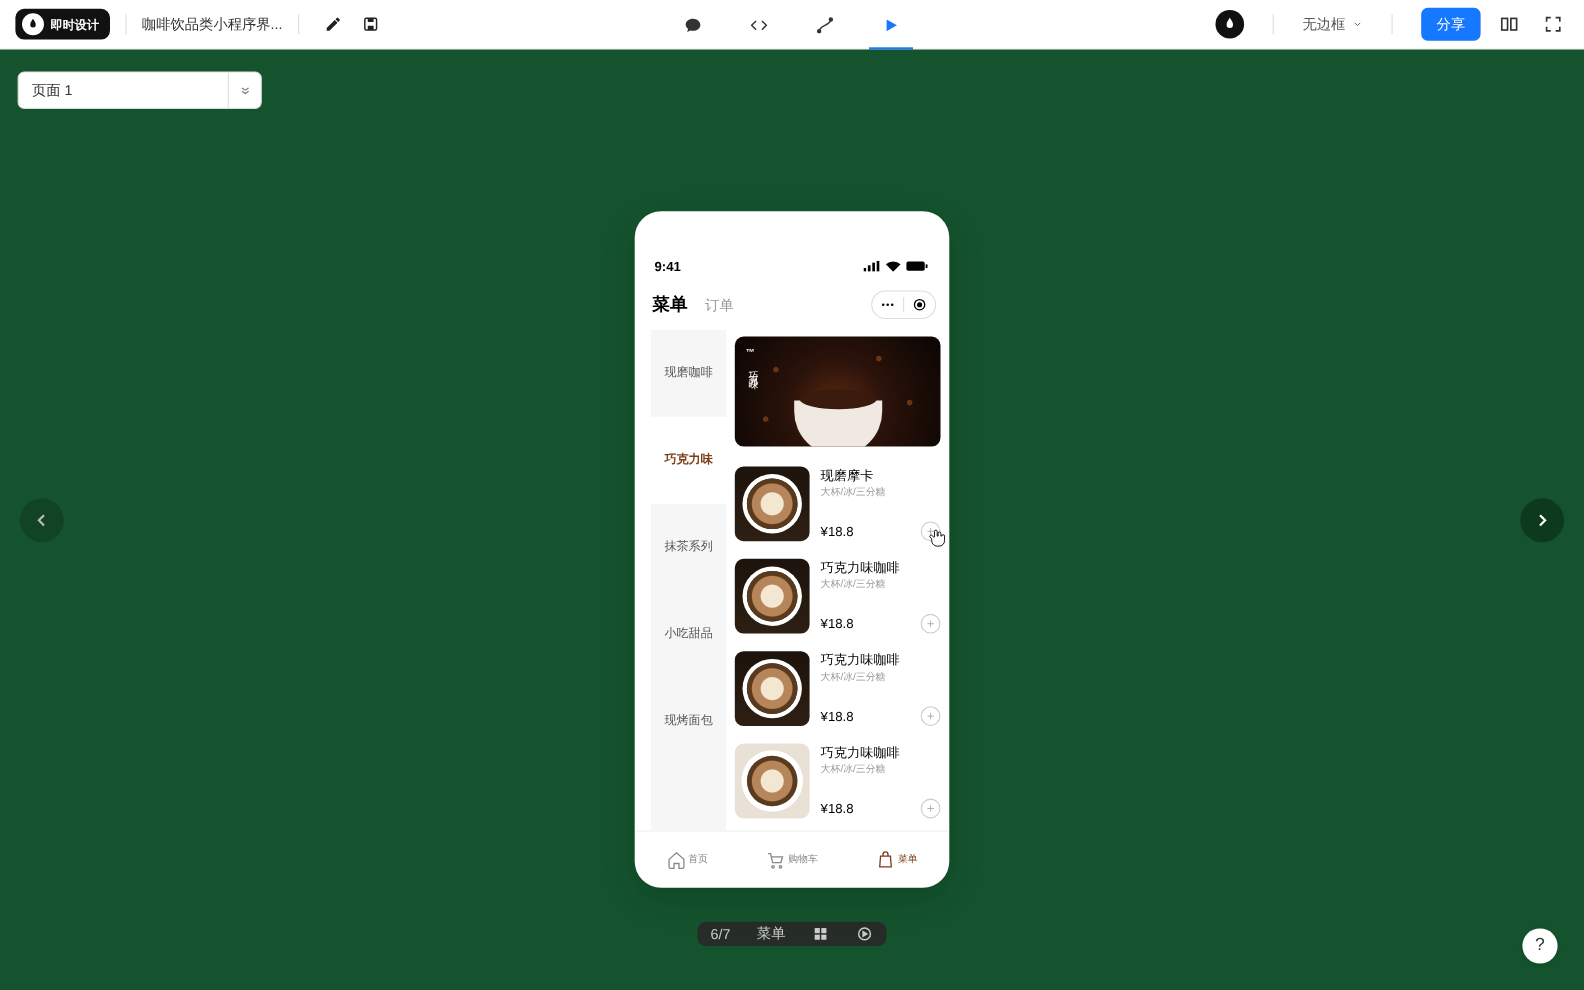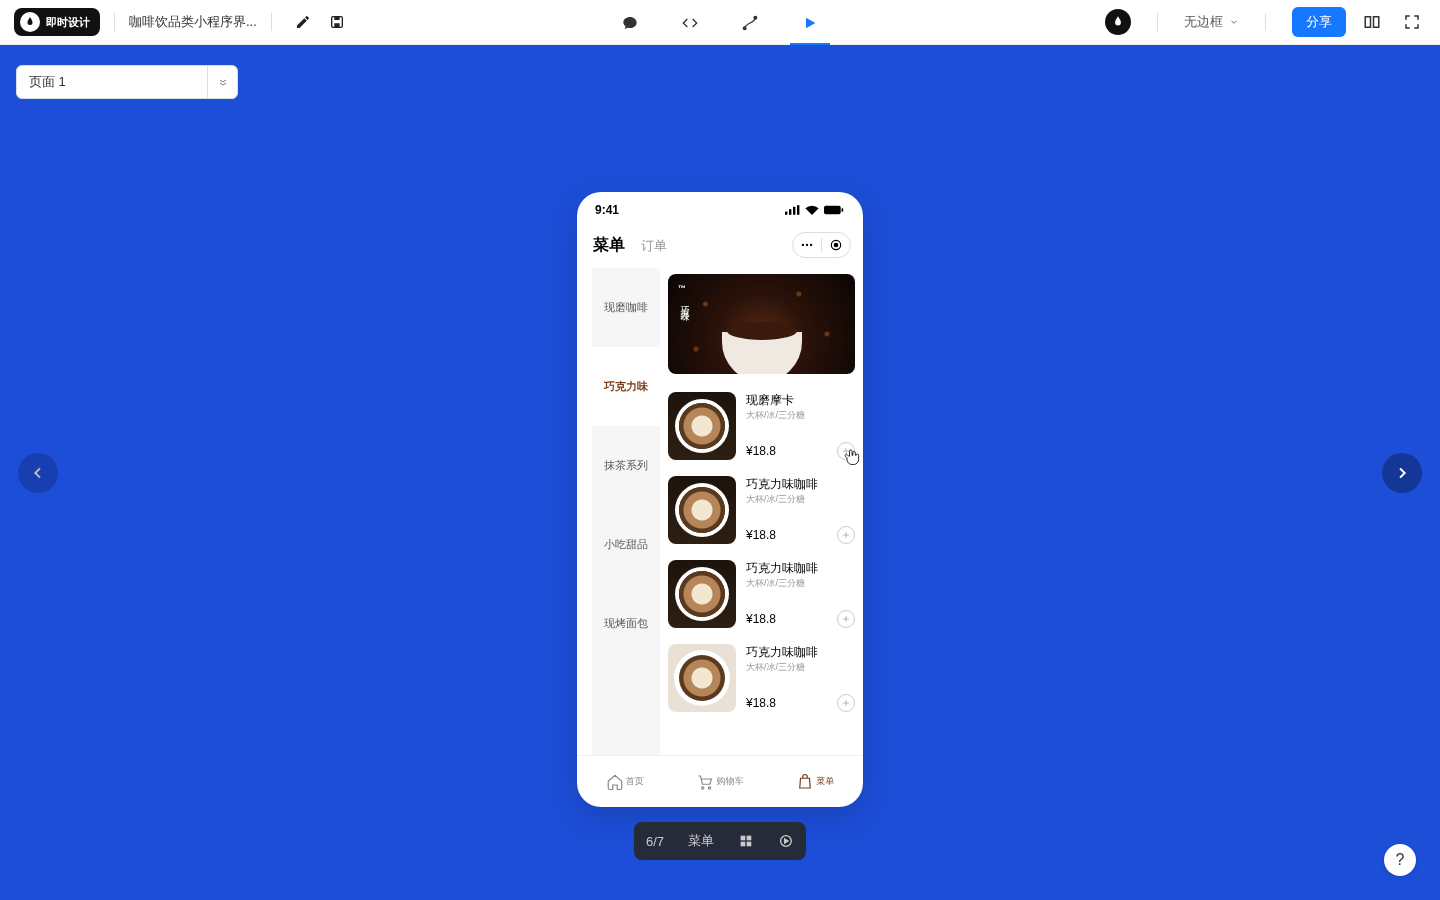--- a/index.html
+++ b/index.html
@@ -19,39 +19,39 @@
   .center-icon.active { color: #1677ff; }
   .center-icon.active::after { content: ""; position: absolute; bottom: 0; left: 0; right: 0; height: 2px; background: #1677ff; }
   .center-icon svg { width: 16px; height: 16px; }
   .top-right { margin-left: auto; display: flex; align-items: center; gap: 12px; }
   .round-icon { width: 26px; height: 26px; border-radius: 50%; background: #111; color: #fff; display: flex; align-items: center; justify-content: center; }
   .frame-select { display: flex; align-items: center; gap: 6px; color: #555; cursor: pointer; font-size: 13px; }
   .share-btn { background: #1677ff; color: #fff; border: none; border-radius: 6px; padding: 6px 14px; font-size: 13px; cursor: pointer; }
   .square-icon { width: 28px; height: 28px; display: flex; align-items: center; justify-content: center; cursor: pointer; }
 
   
-  .canvas { position: relative; width: 1440px; height: 855px; background: #1d4ed8; }
+  .canvas { position: relative; width: 1440px; height: 855px; background: #14532d; }
   .page-selector { position: absolute; top: 20px; left: 16px; background: #fff; border: 1px solid #ddd; border-radius: 6px; display: flex; align-items: center; height: 34px; width: 222px; font-size: 13px; color: #333; padding-left: 12px; }
   .page-selector .chev { margin-left: auto; border-left: 1px solid #ddd; width: 30px; height: 100%; display: flex; align-items: center; justify-content: center; color: #777; }
   .nav-arrow { position: absolute; top: 50%; transform: translateY(-50%); width: 40px; height: 40px; border-radius: 50%; background: rgba(0,0,0,0.18); display: flex; align-items: center; justify-content: center; color: #bbb; cursor: pointer; }
   .nav-arrow.left { left: 18px; }
   .nav-arrow.right { right: 18px; background: rgba(0,0,0,0.30); color: #fff; }
   .nav-arrow svg { width: 16px; height: 16px; }
 
   
-  .playbar { position: absolute; bottom: 40px; left: 50%; transform: translateX(-50%); background: rgba(40,40,40,0.9); color: #ccc; border-radius: 8px; height: 38px; display: flex; align-items: center; padding: 0 12px; gap: 24px; font-size: 13px; }
+  .playbar { position: absolute; bottom: 40px; left: 50%; transform: translateX(-50%); background: rgba(40,40,40,0.9); color: #ccc; border-radius: 8px; height: 22px; display: flex; align-items: center; padding: 0 12px; gap: 24px; font-size: 13px; }
   .playbar svg { width: 16px; height: 16px; }
   .play-icn { display: flex; align-items: center; justify-content: center; cursor: pointer; color: #ccc; }
 
   
   .help { position: absolute; bottom: 24px; right: 24px; width: 32px; height: 32px; border-radius: 50%; background: #fff; display: flex; align-items: center; justify-content: center; font-size: 16px; color: #333; box-shadow: 0 1px 4px rgba(0,0,0,0.15); cursor: pointer; }
 
   
   .phone { position: absolute; left: 50%; top: 147px; transform: translateX(-50%); width: 286px; height: 615px; background: #fff; border-radius: 24px; box-shadow: 0 10px 30px rgba(0,0,0,0.15); display: flex; flex-direction: column; overflow: hidden; }
-  .statusbar { height: 36px; display: flex; align-items: center; padding: 0 18px; font-size: 12px; font-weight: 600; color: #000; }
+  .statusbar { height: 36px; display: flex; align-items: center; padding: 0 18px; font-size: 12px; font-weight: 600; color: #000; margin-top: 32px; }
   .statusbar .icons { margin-left: auto; display: flex; gap: 4px; align-items: center; }
   .statusbar .icons svg { height: 10px; }
 
   .app-header { display: flex; align-items: center; padding: 4px 12px 10px 16px; }
   .app-tabs { display: flex; gap: 16px; align-items: baseline; }
   .app-tab { font-size: 13px; color: #999; cursor: pointer; }
   .app-tab.active { font-size: 16px; color: #000; font-weight: 700; }
   .app-header-ctrl { margin-left: auto; border: 1px solid #ddd; border-radius: 16px; display: flex; align-items: center; height: 26px; }
   .app-header-ctrl .ctl { width: 28px; display: flex; justify-content: center; align-items: center; color: #000; }
   .app-header-ctrl .sep { width: 1px; height: 14px; background: #ddd; }

